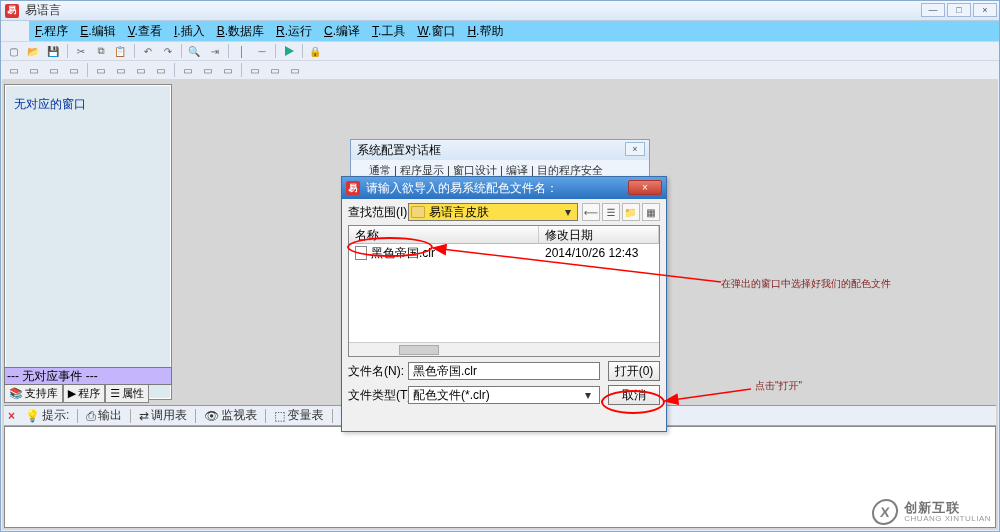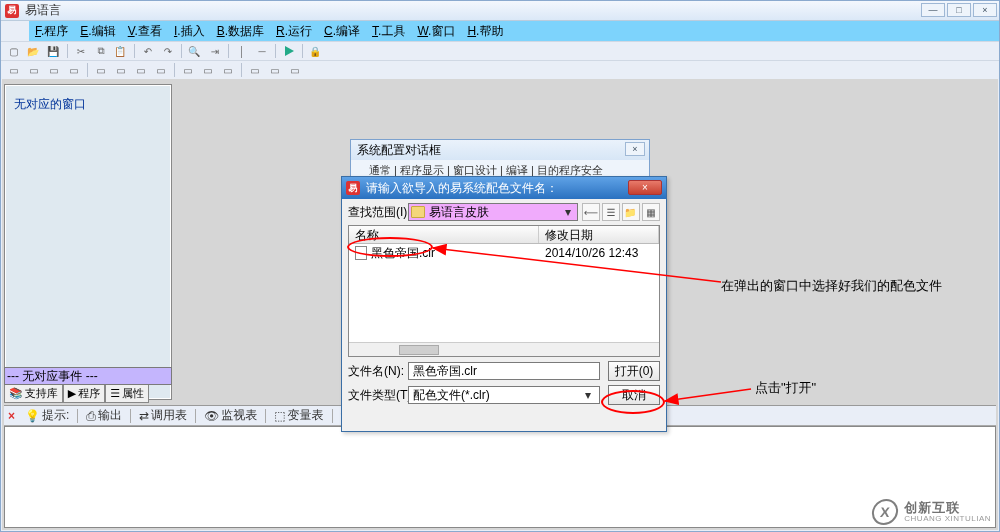--- a/index.html
+++ b/index.html
@@ -47,21 +47,21 @@
   .dlg-parent .dp-close { position:absolute; right:4px; top:2px; width:20px; height:14px; border:1px solid #9fb8d5; background:#eef4fb; text-align:center; font-size:9px; line-height:12px; color:#456;}
   .dlg-parent .dp-tabs { height:18px; display:flex; align-items:flex-end; padding:0 18px; gap:4px; font-size:11px; color:#333; overflow:hidden; white-space:nowrap;}
 
   
   .file-dlg { position:absolute; left:340px; top:175px; width:326px; height:256px; border:1px solid #3a6ea5; background:#f0f0f0; box-shadow:2px 2px 4px rgba(0,0,0,.2);}
   .file-dlg .fd-title { height:22px; background:linear-gradient(#5fa2e6,#2a71c0); color:#fff; display:flex; align-items:center; padding:0 4px; font-size:12px; position:relative;}
   .file-dlg .fd-title .app-icon { width:14px; height:14px; background:#d33; border-radius:2px; margin-right:6px; display:flex; align-items:center; justify-content:center; font-size:9px; font-weight:bold;}
   .file-dlg .fd-close { position:absolute; right:4px; top:3px; width:34px; height:15px; background:linear-gradient(#e87a6a,#c64030); border:1px solid #a33; border-radius:2px; color:#fff; text-align:center; font-size:10px; line-height:13px;}
   .file-dlg .fd-row { display:flex; align-items:center; padding:4px 6px; gap:4px; font-size:12px;}
   .file-dlg .fd-row label { width:56px; white-space:nowrap; }
-  .fd-dir-select { flex:1; height:18px; border:1px solid #7a7a7a; background:#f0abfc; display:flex; align-items:center; padding:0 2px; gap:4px;}
+  .fd-dir-select { flex:1; height:18px; border:1px solid #7a7a7a; background:#fde047; display:flex; align-items:center; padding:0 2px; gap:4px;}
   .fd-dir-select .folder-ic { width:14px; height:12px; background:#f4d67a; border:1px solid #c9a93f; border-radius:1px; }
   .fd-dir-select .dd { margin-left:auto; width:14px; text-align:center; color:#333;}
   .fd-toolbtns { display:flex; gap:2px; }
   .fd-toolbtns .tbi { width:18px; height:18px; border:1px solid #bbb; background:#f8f8f8; display:flex; align-items:center; justify-content:center; font-size:10px; color:#555;}
   .fd-list { margin:0 6px; border:1px solid #888; background:#fff; height:132px; position:relative; overflow:hidden;}
   .fd-list-header { display:flex; height:18px; background:linear-gradient(#fdfdfd,#e7e7e7); border-bottom:1px solid #bbb; font-size:12px;}
   .fd-list-header .col { padding:1px 6px; border-right:1px solid #ccc;}
   .fd-row-item { display:flex; height:18px; align-items:center; font-size:12px;}
   .fd-row-item .c1 { width:190px; padding:0 6px; display:flex; align-items:center; gap:4px;}
   .fd-row-item .c2 { flex:1; padding:0 6px; }
@@ -70,21 +70,21 @@
   .fd-hscroll .thumb { width:40px; height:10px; background:#cfcfcf; border:1px solid #aaa; margin-left:50px;}
   .fd-inputs { padding:4px 6px; font-size:12px;}
   .fd-input-row { display:flex; align-items:center; gap:4px; margin-bottom:4px;}
   .fd-input-row label { width:56px; white-space:nowrap;}
   .fd-input-row .inp { flex:1; height:18px; border:1px solid #7a7a7a; background:#fff; padding:0 4px; display:flex; align-items:center;}
   .fd-input-row .inp .dd { margin-left:auto; width:14px; text-align:center; color:#333;}
   .fd-btn { width:52px; height:20px; border:1px solid #777; background:linear-gradient(#fdfdfd,#e6e6e6); text-align:center; font-size:12px; line-height:18px; margin-left:4px;}
 
   
   .anno-ellipse { position:absolute; border:2px solid #ff0000; border-radius:50%; pointer-events:none; }
-  .anno-text { position:absolute; color:#000000; font-size:13px; pointer-events:none; white-space:nowrap;}
+  .anno-text { position:absolute; color:#7f1d1d; font-size:10px; pointer-events:none; white-space:nowrap;}
   svg.anno-arrow { position:absolute; pointer-events:none; overflow:visible;}
 
   
   .watermark { position:absolute; right:8px; bottom:6px; display:flex; align-items:center; gap:6px; opacity:.75;}
   .wm-ic { width:26px; height:26px; border:2px solid #555; border-radius:50%; display:flex; align-items:center; justify-content:center; font-size:14px; font-weight:bold; color:#555; transform:skewX(-6deg);}
   .wm-txt { display:flex; flex-direction:column; line-height:1.05; }
   .wm-txt .cn { font-size:13px; font-weight:bold; color:#444; letter-spacing:1px;}
   .wm-txt .en { font-size:8px; color:#777; letter-spacing:.5px;}
 </style>
 </head>

